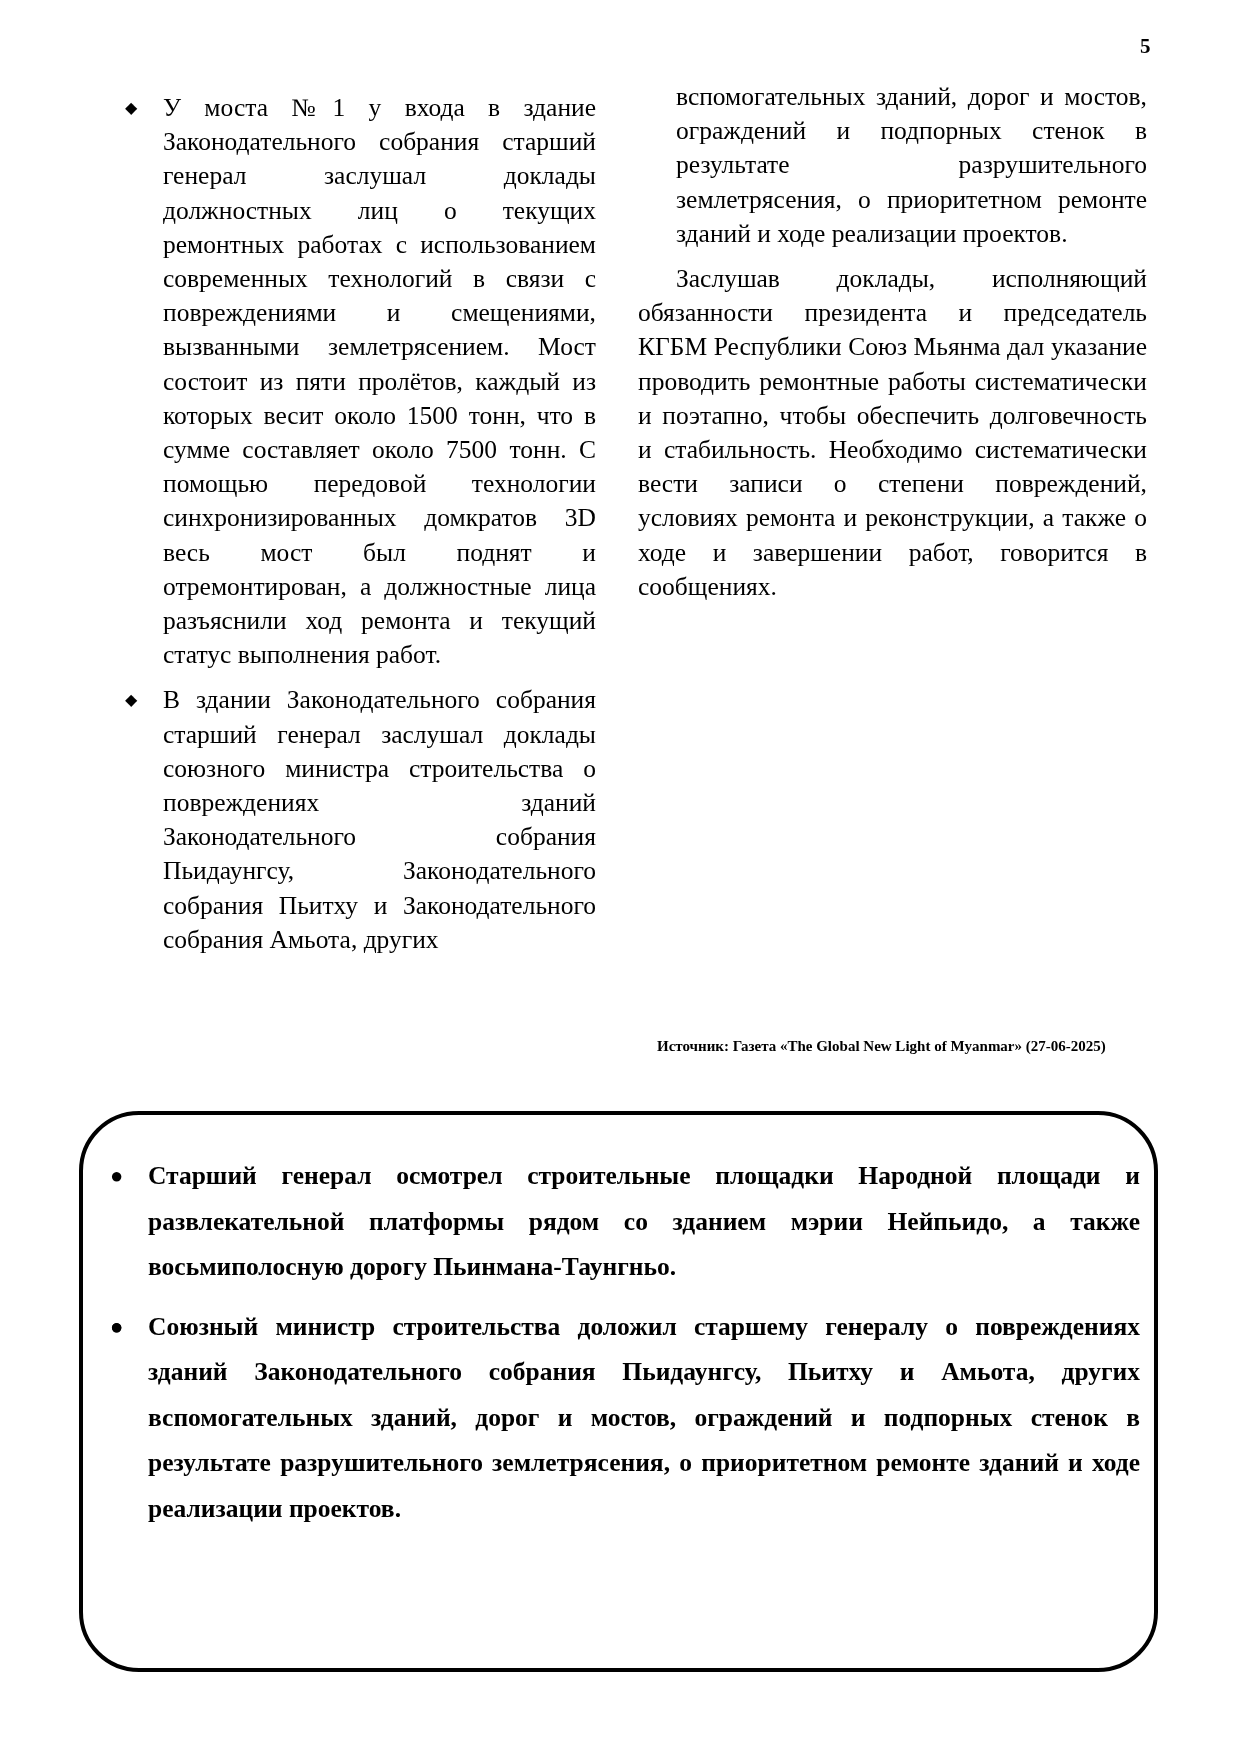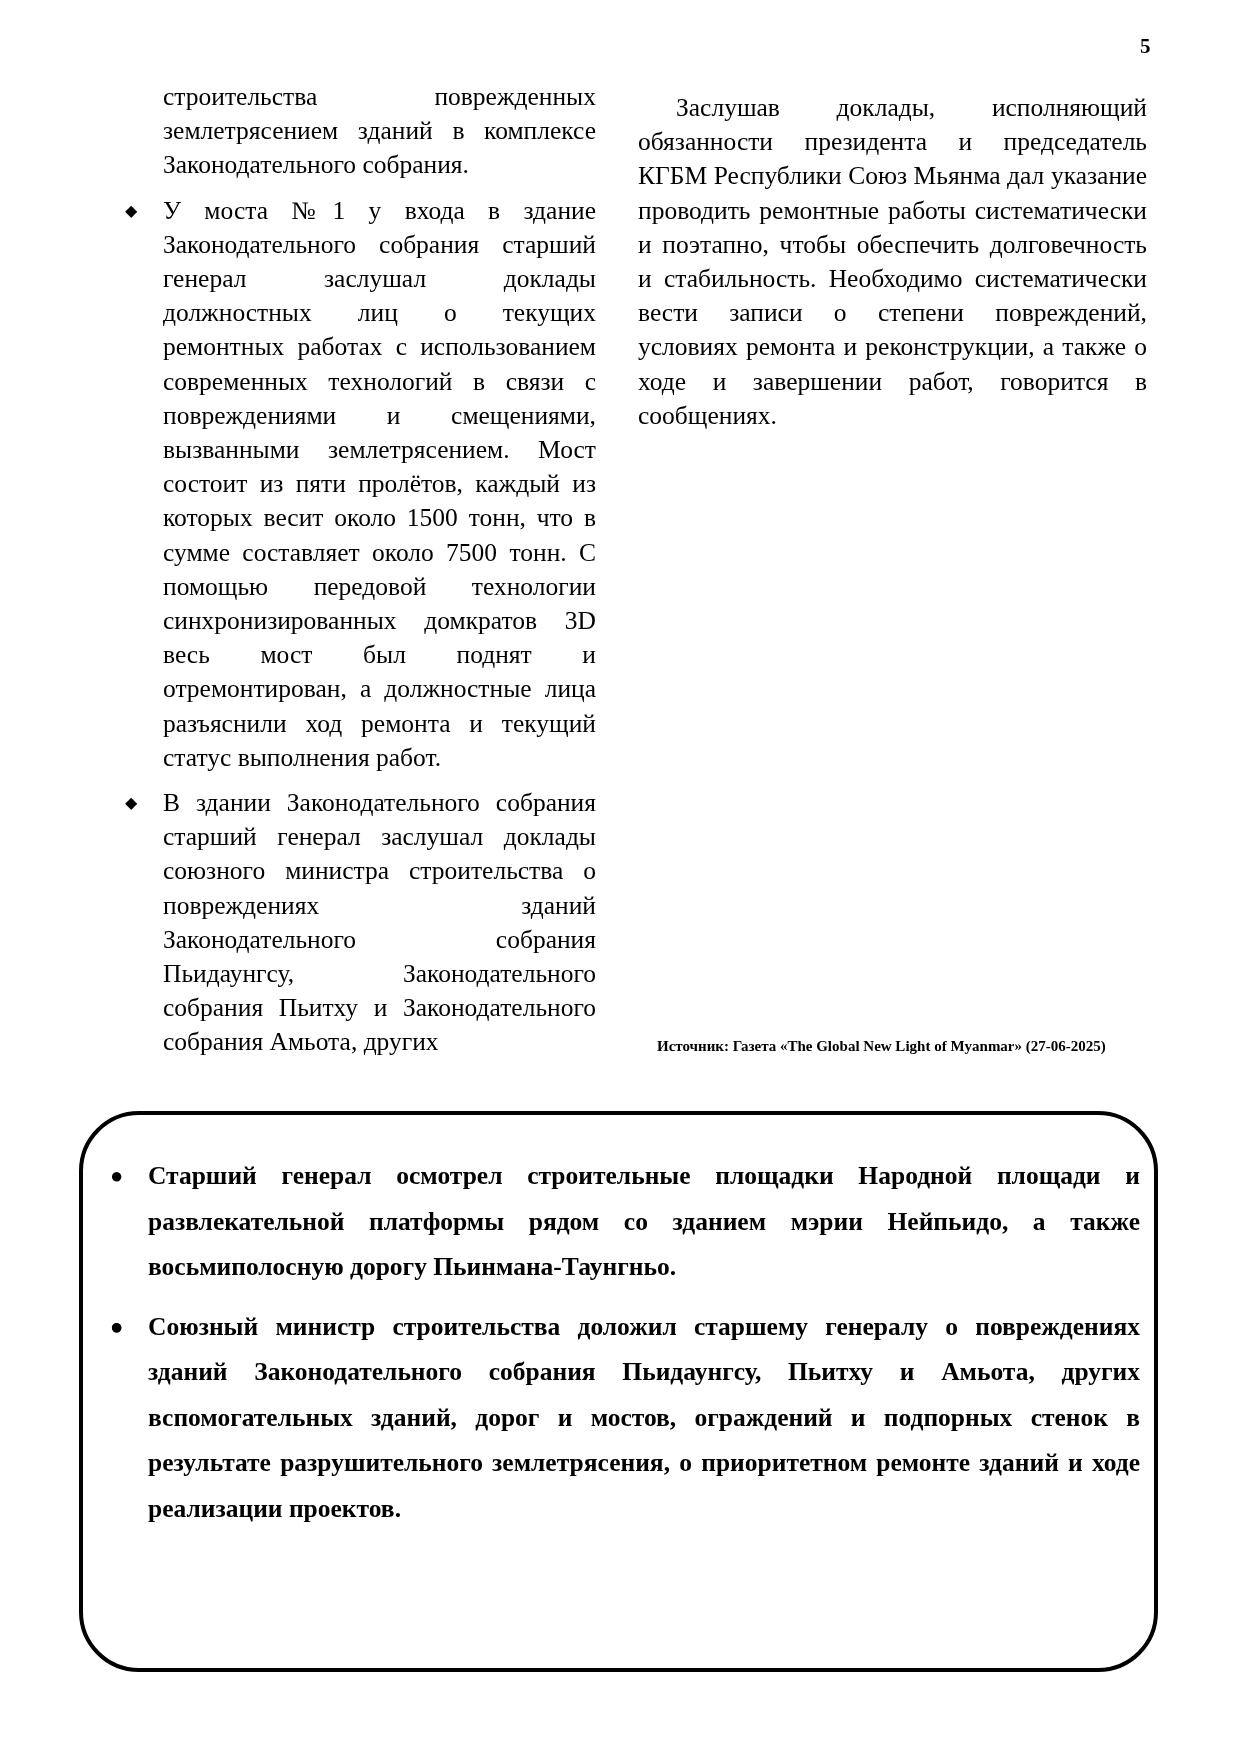--- a/index.html
+++ b/index.html
@@ -101,34 +101,34 @@
       font-size: 22px;
       line-height: 45.5px;
     }
   </style>
 </head>
 <body>
 
 <div class="page-number">5</div>
 
 <div class="col col-left">
-  <div class="indent-block">
-    <p>строительства поврежденных землетрясением зданий в комплексе Законодательного собрания.</p>
-  </div>
   <div class="bullet-item indent-block">
     <span class="bullet-glyph" style="left:0;">◆</span>
     <p>У моста №1 у входа в здание Законодательного собрания старший генерал заслушал доклады должностных лиц о текущих ремонтных работах с использованием современных технологий в связи с повреждениями и смещениями, вызванными землетрясением. Мост состоит из пяти пролётов, каждый из которых весит около 1500 тонн, что в сумме составляет около 7500 тонн. С помощью передовой технологии синхронизированных домкратов 3D весь мост был поднят и отремонтирован, а должностные лица разъяснили ход ремонта и текущий статус выполнения работ.</p>
   </div>
   <div class="bullet-item indent-block">
     <span class="bullet-glyph" style="left:0;">◆</span>
     <p>В здании Законодательного собрания старший генерал заслушал доклады союзного министра строительства о повреждениях зданий Законодательного собрания Пьидаунгсу, Законодательного собрания Пьитху и Законодательного собрания Амьота, других</p>
   </div>
 </div>
 
 <div class="col col-right">
+  <div class="indent-block" style="padding-left:38px;">
+    <p>вспомогательных зданий, дорог и мостов, ограждений и подпорных стенок в результате разрушительного землетрясения, о приоритетном ремонте зданий и ходе реализации проектов.</p>
+  </div>
   <p class="para-first-indent">Заслушав доклады, исполняющий обязанности президента и председатель КГБМ Республики Союз Мьянма дал указание проводить ремонтные работы систематически и поэтапно, чтобы обеспечить долговечность и стабильность. Необходимо систематически вести записи о степени повреждений, условиях ремонта и реконструкции, а также о ходе и завершении работ, говорится в сообщениях.</p>
 </div>
 
 <div class="source-line">Источник: Газета «The Global New Light of Myanmar» (27-06-2025)</div>
 
 <div class="summary-box"></div>
 
 <ul class="summary-list">
   <li class="summary-item">
     <span class="summary-bullet">●</span>

